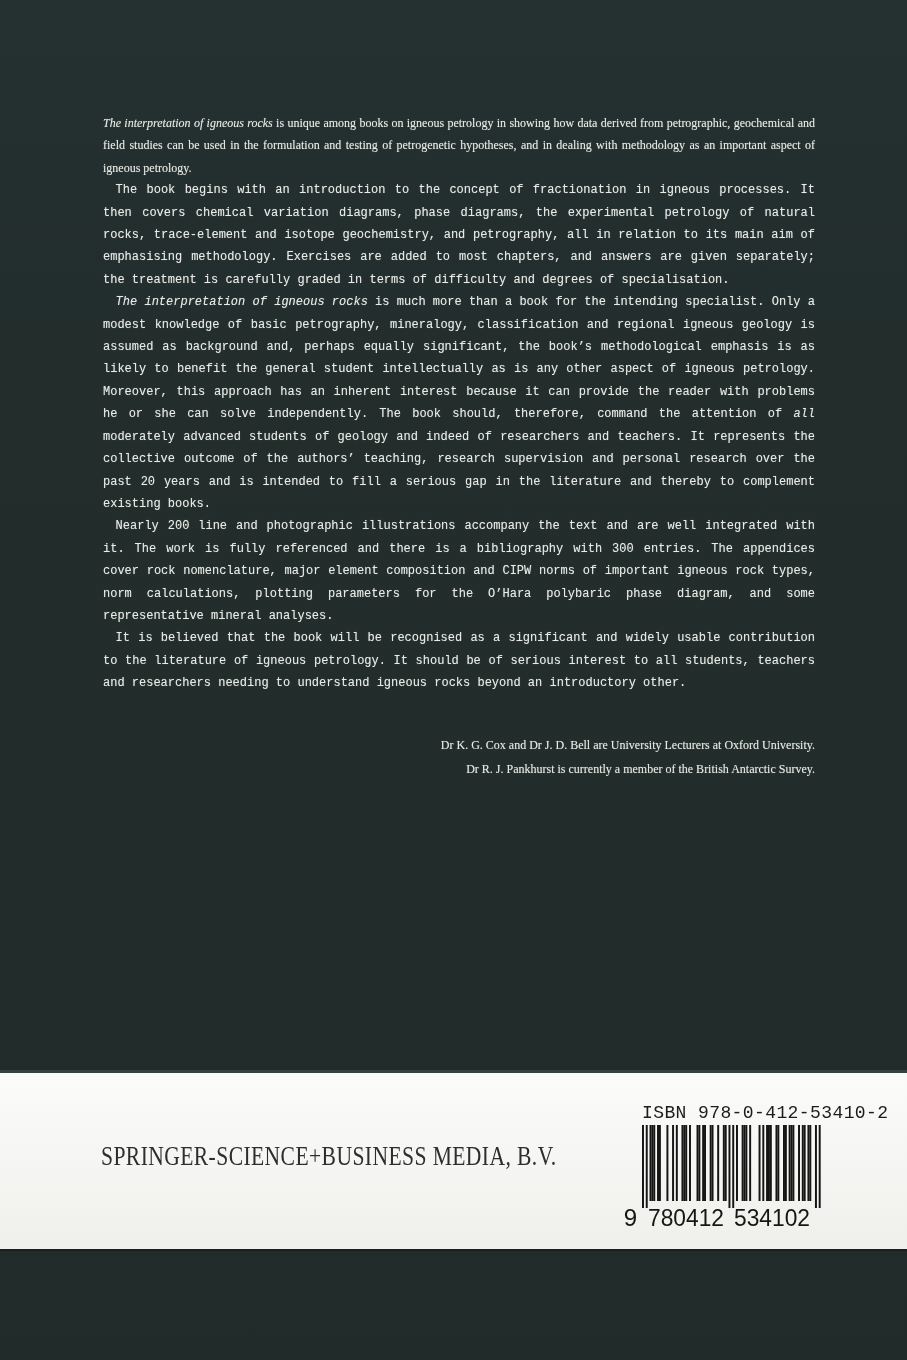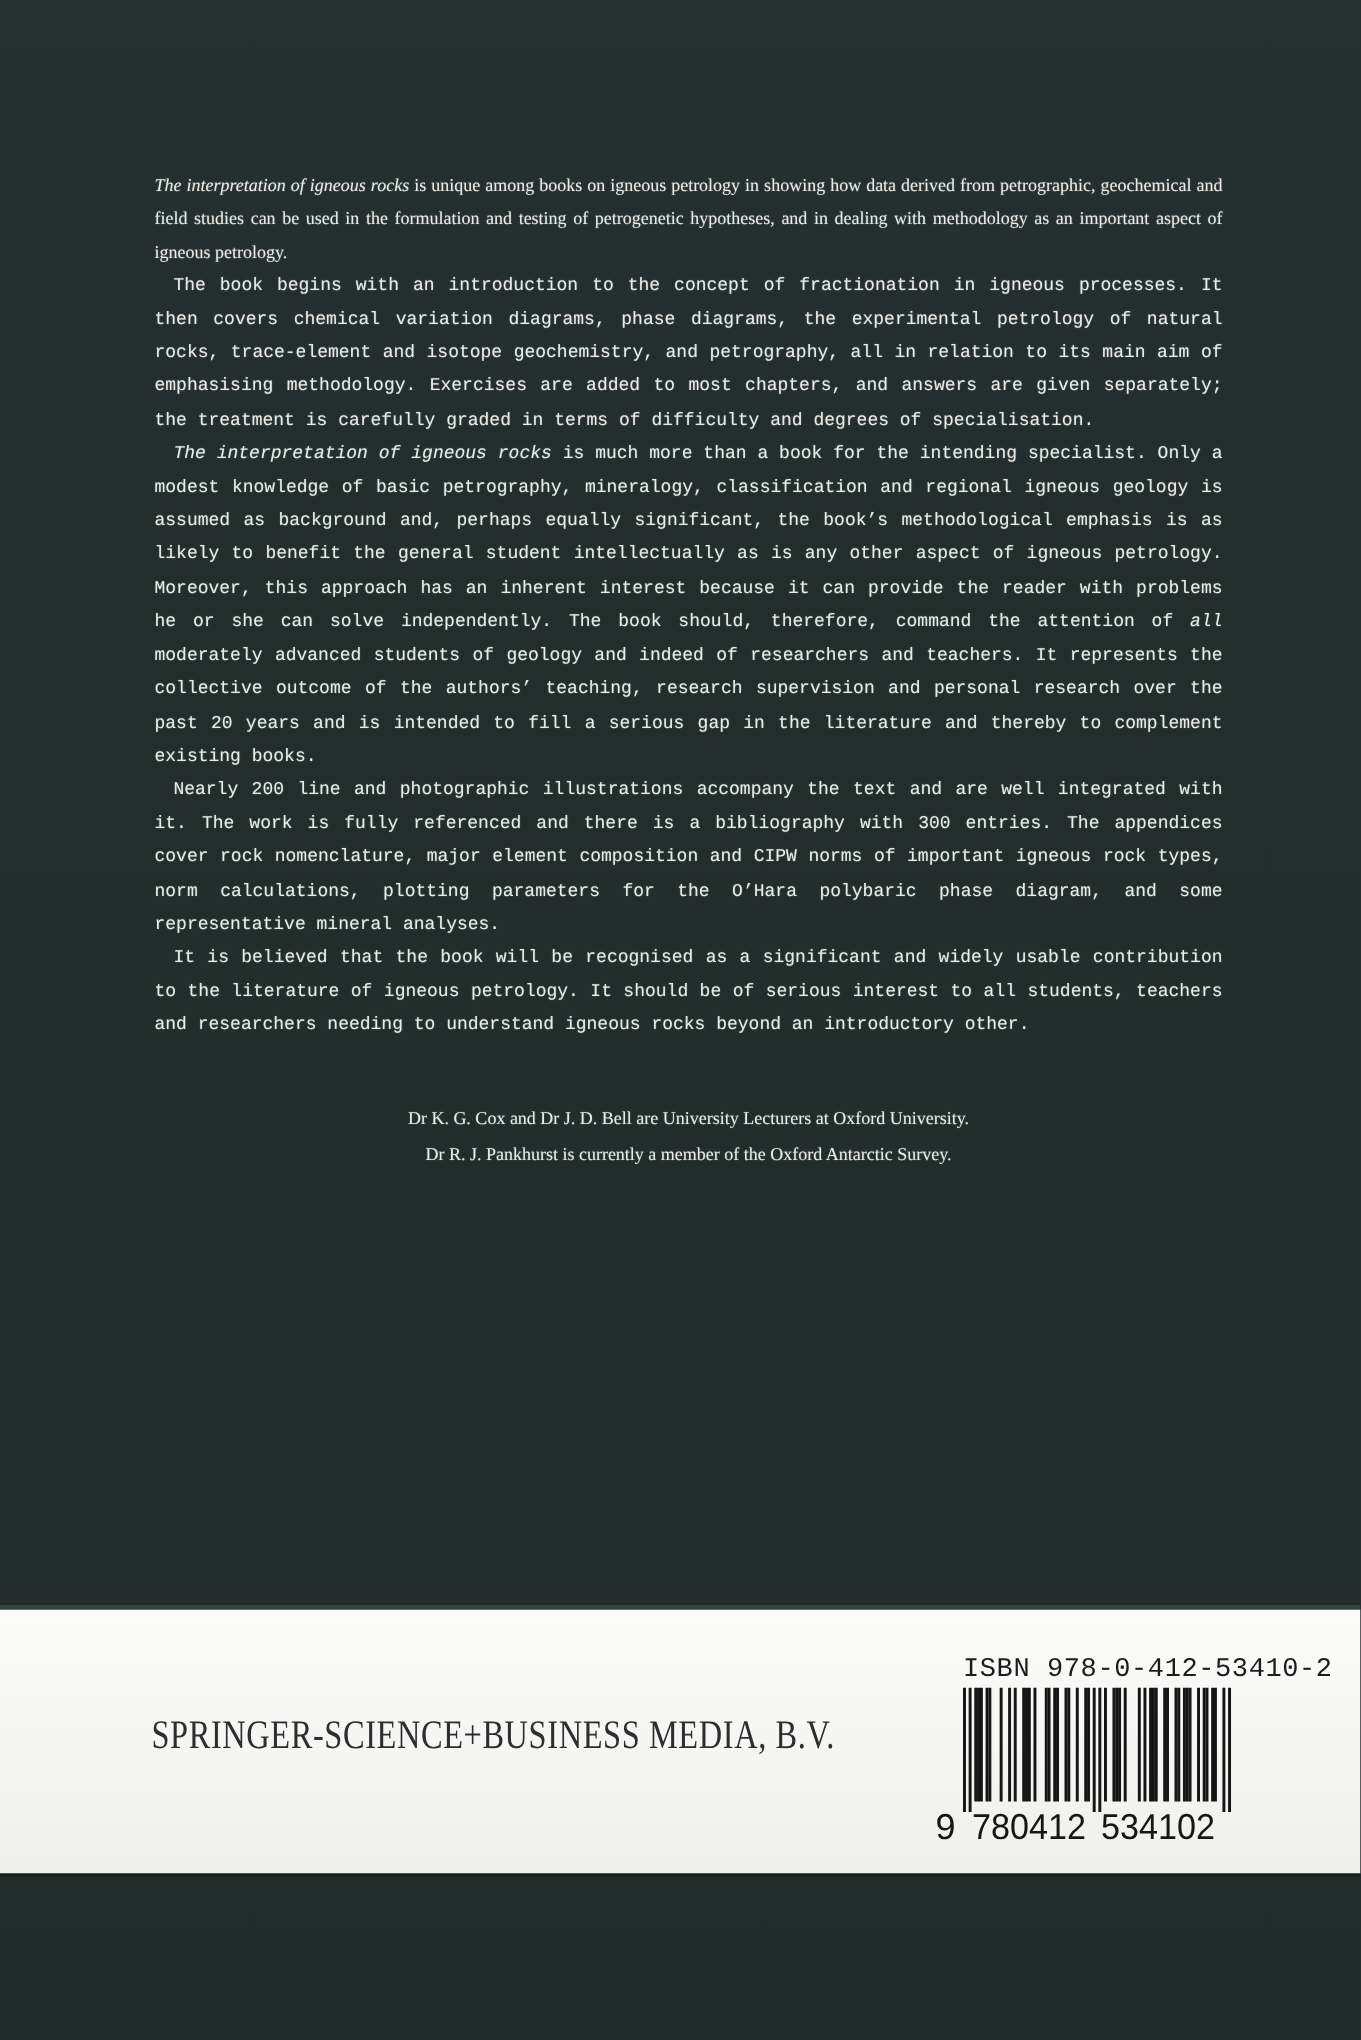--- a/index.html
+++ b/index.html
@@ -10,21 +10,21 @@
        font-family:"Liberation Serif", serif;}
   .cover{position:absolute;inset:0;
          background:linear-gradient(180deg,#243130 0%,#222d2c 30%,#222d2b 70%,#202b2a 100%);}
   
   .blurb{position:absolute;left:103px;top:112px;width:712px;color:var(--ink);
          font-size:12px;line-height:22.4px;text-align:justify;
          text-shadow:0 0 1px rgba(240,245,240,.38);}
   .blurb p{margin:0;}
   .blurb p + p{text-indent:1.05em;font-family:Liberation Mono, monospace;}
   .it{font-style:italic;}
-  .authors{margin-top:38px;text-align:center;line-height:24px;}
+  .authors{margin-top:38px;text-align:right;line-height:24px;}
   
   .band{position:absolute;left:0;top:1070px;width:907px;height:176px;
         background:linear-gradient(180deg,#fbfbf9 0%,var(--band) 45%,#eff0ec 100%);
         border-top:3px solid #35423f;border-bottom:2px solid #16201e;}
   .publisher{position:absolute;left:101px;top:68px;color:var(--band_ink);
              font-size:27px;letter-spacing:.5px;white-space:nowrap;
              transform:scaleX(.8);transform-origin:0 50%;}
   .barcode-block{position:absolute;left:618px;top:30px;width:260px;}
   .isbn{font-family:"Liberation Mono","DejaVu Sans Mono",monospace;
         font-size:18px;letter-spacing:.4px;color:#1c1c1c;white-space:nowrap;
@@ -40,21 +40,21 @@
 
   <div class="blurb">
     <p><span class="it">The interpretation of igneous rocks</span><span> is unique among books on igneous petrology in showing how data derived from petrographic, geochemical and field studies can be used in the formulation and testing of petrogenetic hypotheses, and in dealing with methodology as an important aspect of igneous petrology.</span></p>
     <p><span>The book begins with an introduction to the concept of fractionation in igneous processes. It then covers chemical variation diagrams, phase diagrams, the experimental petrology of natural rocks, trace-element and isotope geochemistry, and petrography, all in relation to its main aim of emphasising methodology. Exercises are added to most chapters, and answers are given separately; the treatment is carefully graded in terms of difficulty and degrees of specialisation.</span></p>
     <p><span class="it">The interpretation of igneous rocks</span><span> is much more than a book for the intending specialist. Only a modest knowledge of basic petrography, mineralogy, classification and regional igneous geology is assumed as background and, perhaps equally significant, the book’s methodological emphasis is as likely to benefit the general student intellectually as is any other aspect of igneous petrology. Moreover, this approach has an inherent interest because it can provide the reader with problems he or she can solve independently. The book should, therefore, command the attention of </span><span class="it">all</span><span> moderately advanced students of geology and indeed of researchers and teachers. It represents the collective outcome of the authors’ teaching, research supervision and personal research over the past 20 years and is intended to fill a serious gap in the literature and thereby to complement existing books.</span></p>
     <p><span>Nearly 200 line and photographic illustrations accompany the text and are well integrated with it. The work is fully referenced and there is a bibliography with 300 entries. The appendices cover rock nomenclature, major element composition and CIPW norms of important igneous rock types, norm calculations, plotting parameters for the O’Hara polybaric phase diagram, and some representative mineral analyses.</span></p>
     <p><span>It is believed that the book will be recognised as a significant and widely usable contribution to the literature of igneous petrology. It should be of serious interest to all students, teachers and researchers needing to understand igneous rocks beyond an introductory other.</span></p>
 
     <div class="authors">
       <div>Dr K. G. Cox and Dr J. D. Bell are University Lecturers at Oxford University.</div>
-      <div>Dr R. J. Pankhurst is currently a member of the Oxford Antarctic Survey.</div>
+      <div>Dr R. J. Pankhurst is currently a member of the British Antarctic Survey.</div>
     </div>
   </div>
 
   <div class="band">
     <div class="publisher">SPRINGER-SCIENCE+BUSINESS MEDIA, B.V.</div>
 
     <div class="barcode-block">
       <div class="isbn">ISBN 978-0-412-53410-2</div>
       <svg class="barcode-svg" width="250" height="106" viewBox="0 0 250 106" xmlns="http://www.w3.org/2000/svg">
           <rect x="200.72" y="0" width="1.96" height="83" fill="#151515"></rect>

